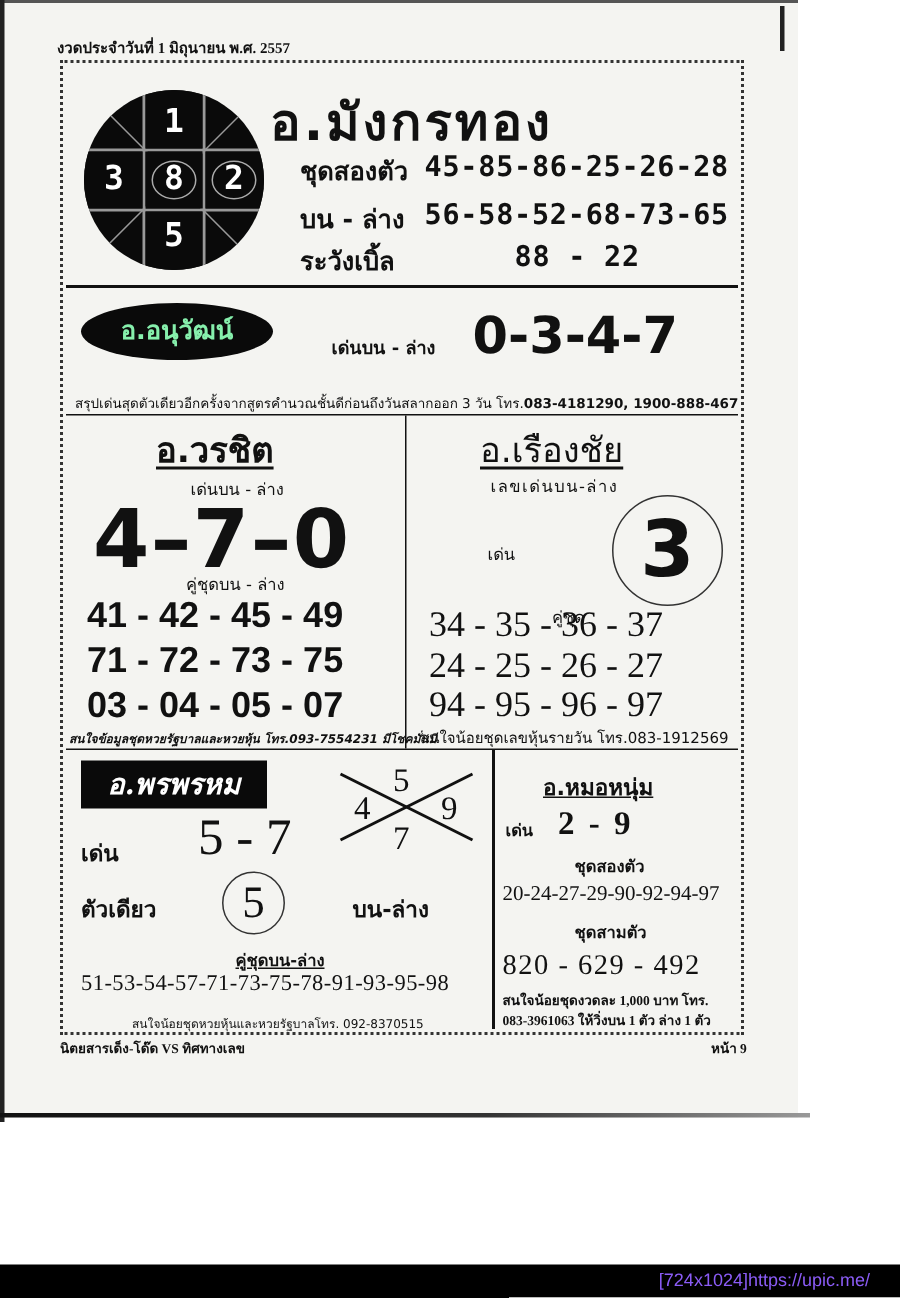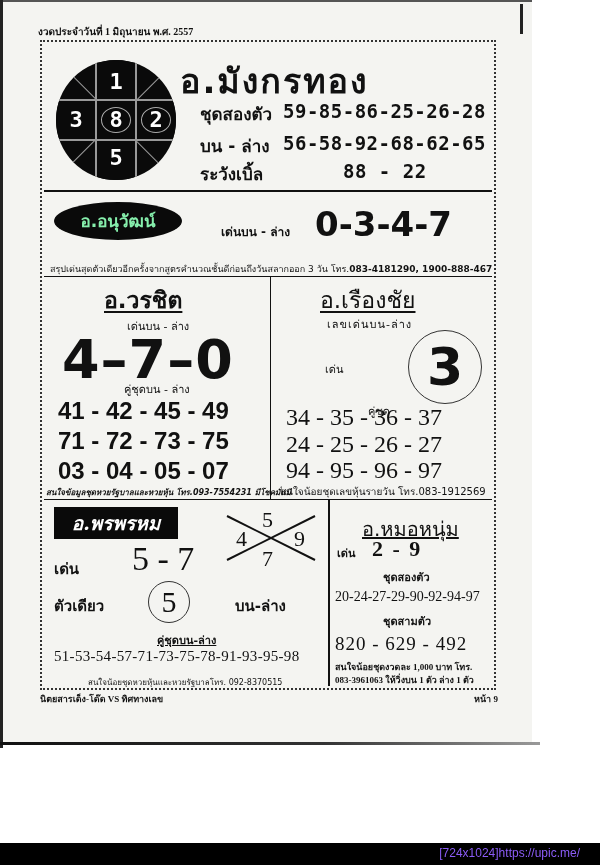--- a/index.html
+++ b/index.html
@@ -40,21 +40,21 @@
   .blackbox { position:absolute; left:54px; top:507px; width:124px; height:32px; background:#0a0a0a; color:#fff; font-family:"DejaVu Serif", serif; font-style:italic; font-weight:bold; font-size:19px; text-align:center; line-height:32px; }
   .cross-svg { position:absolute; left:225px; top:512px; }
   .cross-num { position:absolute; font-family:"Liberation Serif", serif; font-size:22px; }
   .pp-label { position:absolute; font-family:"DejaVu Sans", sans-serif; font-weight:bold; font-size:15px; }
   .pp-big { position:absolute; font-family:"Liberation Serif", serif; font-size:34px; }
   .circle5 { position:absolute; left:148px; top:581px; width:40px; height:40px; border:1px solid #333; border-radius:50%; text-align:center; font-family:"Liberation Serif", serif; font-size:30px; line-height:40px; }
   .pp-sub { position:absolute; left:157px; top:631px; font-family:"DejaVu Sans", sans-serif; font-weight:bold; font-size:11px; text-decoration:underline; }
   .pp-nums { position:absolute; left:54px; top:648px; font-family:"Liberation Serif", serif; font-size:15px; letter-spacing:0.3px; }
   .pp-foot { position:absolute; left:88px; top:670px; font-family:"DejaVu Sans", sans-serif; font-size:8px;margin-top:6px; }
   
-  .mn-title { position:absolute; left:362px; top:513px; font-family:"DejaVu Sans", sans-serif; font-weight:normal; font-size:20px; text-decoration:underline; }
+  .mn-title { position:absolute; left:362px; top:513px; font-family:"DejaVu Sans", sans-serif; font-weight:bold; font-size:15px; text-decoration:underline; }
   .mn-label { position:absolute; font-family:"DejaVu Sans", sans-serif; font-weight:bold; font-size:11px; }
   .mn-big { position:absolute; left:372px; top:536px; font-family:"Liberation Serif", serif; font-weight:bold; font-size:22px; letter-spacing:2px; }
   .mn-nums { position:absolute; left:335px; top:589px; font-family:"Liberation Serif", serif; font-size:14px; }
   .mn-three { position:absolute; left:335px; top:633px; font-family:"Liberation Serif", serif; font-size:19px; letter-spacing:1px; }
   .mn-foot { position:absolute; left:335px; font-family:"Liberation Serif", serif; font-size:9px; font-weight:bold; white-space:nowrap; }
   .page-foot-left { position:absolute; left:40px; top:692px; font-family:"Liberation Serif", serif; font-weight:bold; font-size:9px; }
   .page-foot-right { position:absolute; left:474px; top:692px; font-family:"Liberation Serif", serif; font-weight:bold; font-size:9px; }
   .watermark-bar { position:absolute; left:0; top:843px; width:600px; height:22px; background:#000; }
   .watermark { position:absolute; right:20px; top:846px; color:#8b5cf6; font-family:Liberation Sans, sans-serif; font-size:12px; }
 </style>
@@ -87,23 +87,23 @@
   <div class="ring" style="left:45px;top:47px"></div>
   <div class="ring" style="left:85px;top:47px"></div>
   <div class="num" style="left:42px;top:10px">1</div>
   <div class="num" style="left:2px;top:48px">3</div>
   <div class="num" style="left:42px;top:48px">8</div>
   <div class="num" style="left:82px;top:48px">2</div>
   <div class="num" style="left:42px;top:86px">5</div>
 </div>
 <div class="title-main">อ.มังกรทอง</div>
 <div class="row-label" style="left:200px;top:100px">ชุดสองตัว</div>
-<div class="row-value" style="left:283px;top:100px">59-85-86-25-26-28</div>
+<div class="row-value" style="left:283px;top:100px">45-85-86-25-26-28</div>
 <div class="row-label" style="left:200px;top:132px">บน - ล่าง</div>
-<div class="row-value" style="left:283px;top:132px">56-58-92-68-62-65</div>
+<div class="row-value" style="left:283px;top:132px">56-58-52-68-73-65</div>
 <div class="row-label" style="left:200px;top:160px">ระวังเบิ้ล</div>
 <div class="row-value" style="left:343px;top:160px">88 - 22</div>
 
 <div class="solid-rule" style="top:190px;height:2px"></div>
 
 <div class="pill">อ.อนุวัฒน์</div>
 <div class="anu-label">เด่นบน - ล่าง</div>
 <div class="anu-num">0-3-4-7</div>
 <div class="anu-foot"><span>สรุปเด่นสุดตัวเดียวอีกครั้งจากสูตรคำนวณชั้นดีก่อนถึงวันสลากออก 3 วัน โทร.</span><b>083-4181290, 1900-888-467</b></div>
 

